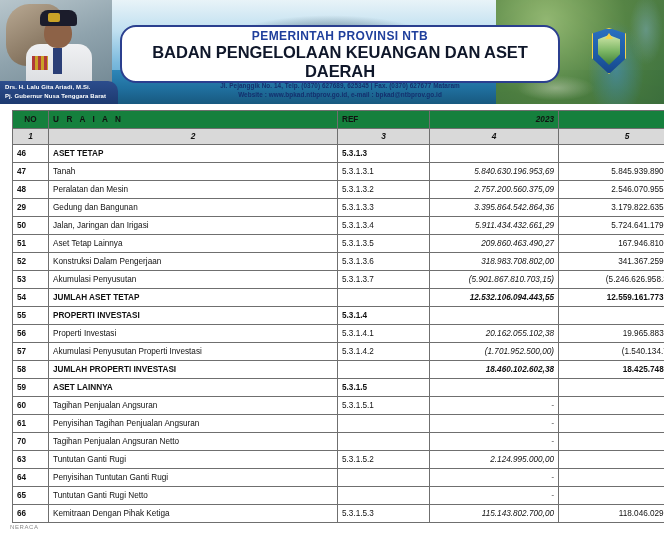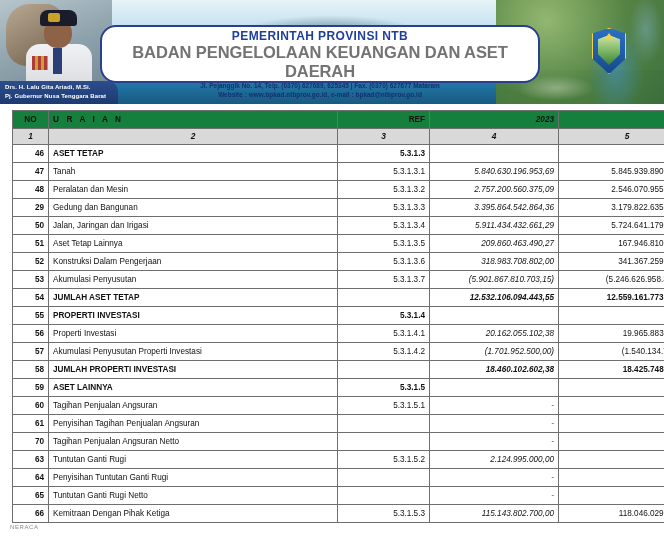--- a/index.html
+++ b/index.html
@@ -128,41 +128,41 @@
   .gov-nameplate .ln {
     font-size: 6px;
     font-weight: bold;
     line-height: 9px;
     letter-spacing: 0.1px;
     white-space: nowrap;
   }
   
   .title-card {
     position: absolute;
-    left: 100px; top: 25px;
+    left: 120px; top: 25px;
     width: 440px; height: 58px;
     background: #ffffff;
     border: 2px solid #2b3f8f;
     border-radius: 16px;
     text-align: center;
     box-sizing: border-box;
     padding-top: 3px;
   }
   .title-line1 {
     font-size: 12px;
     font-weight: bold;
     color: #1f3f9c;
     letter-spacing: 0.4px;
     line-height: 13px;
     font-family: "Liberation Sans", sans-serif;
   }
   .title-line2 {
     font-size: 16.5px;
     font-weight: bold;
-    color: #737373;
+    color: #0f172a;
     letter-spacing: -0.1px;
     line-height: 19px;
   }
   .title-line3, .title-line4 {
     font-size: 6.4px;
     font-weight: bold;
     color: #14306e;
     line-height: 9px;
     letter-spacing: 0.05px;
   }
@@ -213,21 +213,21 @@
     padding: 0 4px;
     font-size: 8.2px;
     color: #111111;
     height: 17px;
     line-height: 17px;
     overflow: hidden;
     white-space: nowrap;
   }
   .col-no    { width: 27px;  text-align: center; }
   .col-ur    { width: 280px; text-align: left; }
-  .col-ref   { width: 83px;  text-align: right; }
+  .col-ref   { width: 83px;  text-align: left; }
   .col-y1    { width: 120px; text-align: right; font-style: italic; }
   .col-y2    { width: 128px; text-align: right; }
 
   thead th {
     background: #15803d;
     font-weight: bold;
     text-align: center;
     height: 26px;
     line-height: 26px;
     font-size: 9.2px;
@@ -235,21 +235,21 @@
   thead th.spaced { letter-spacing: 2.6px; }
   tr.numrow td {
     background: #d9d9d9;
     text-align: center;
     font-style: italic;
     font-weight: bold;
     font-size: 8.4px;
     height: 15px;
     line-height: 15px;
   }
-  td.rownum { font-weight: bold; font-size: 8.4px; text-align: right; margin-left: 28px; }
+  td.rownum { font-weight: bold; font-size: 8.4px; text-align: left; margin-left: 28px; }
   tr.bold td { font-weight: bold; }
   .ind0 { padding-left: 3px; }
   .ind1 { padding-left: 17px; }
   .ind2 { padding-left: 26px; margin-top: 48px; }
 
   .footer-note {
     position: absolute;
     left: 10px; top: 524px;
     font-size: 6px;
     color: #8a8a8a;

